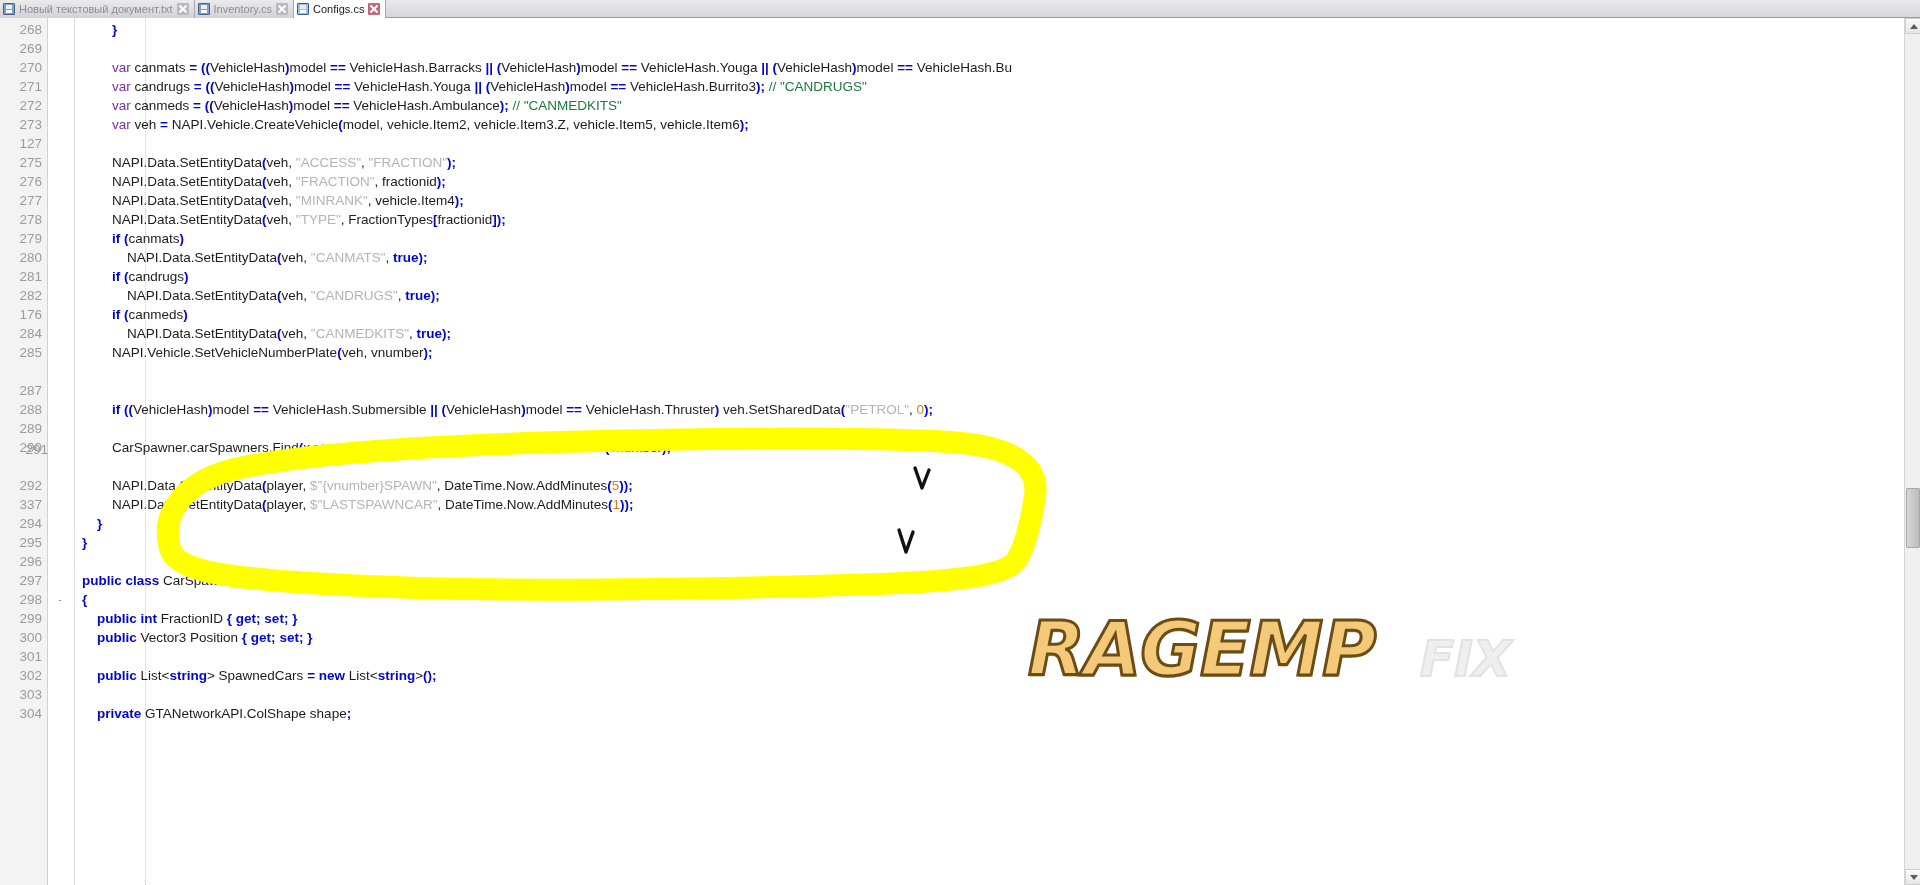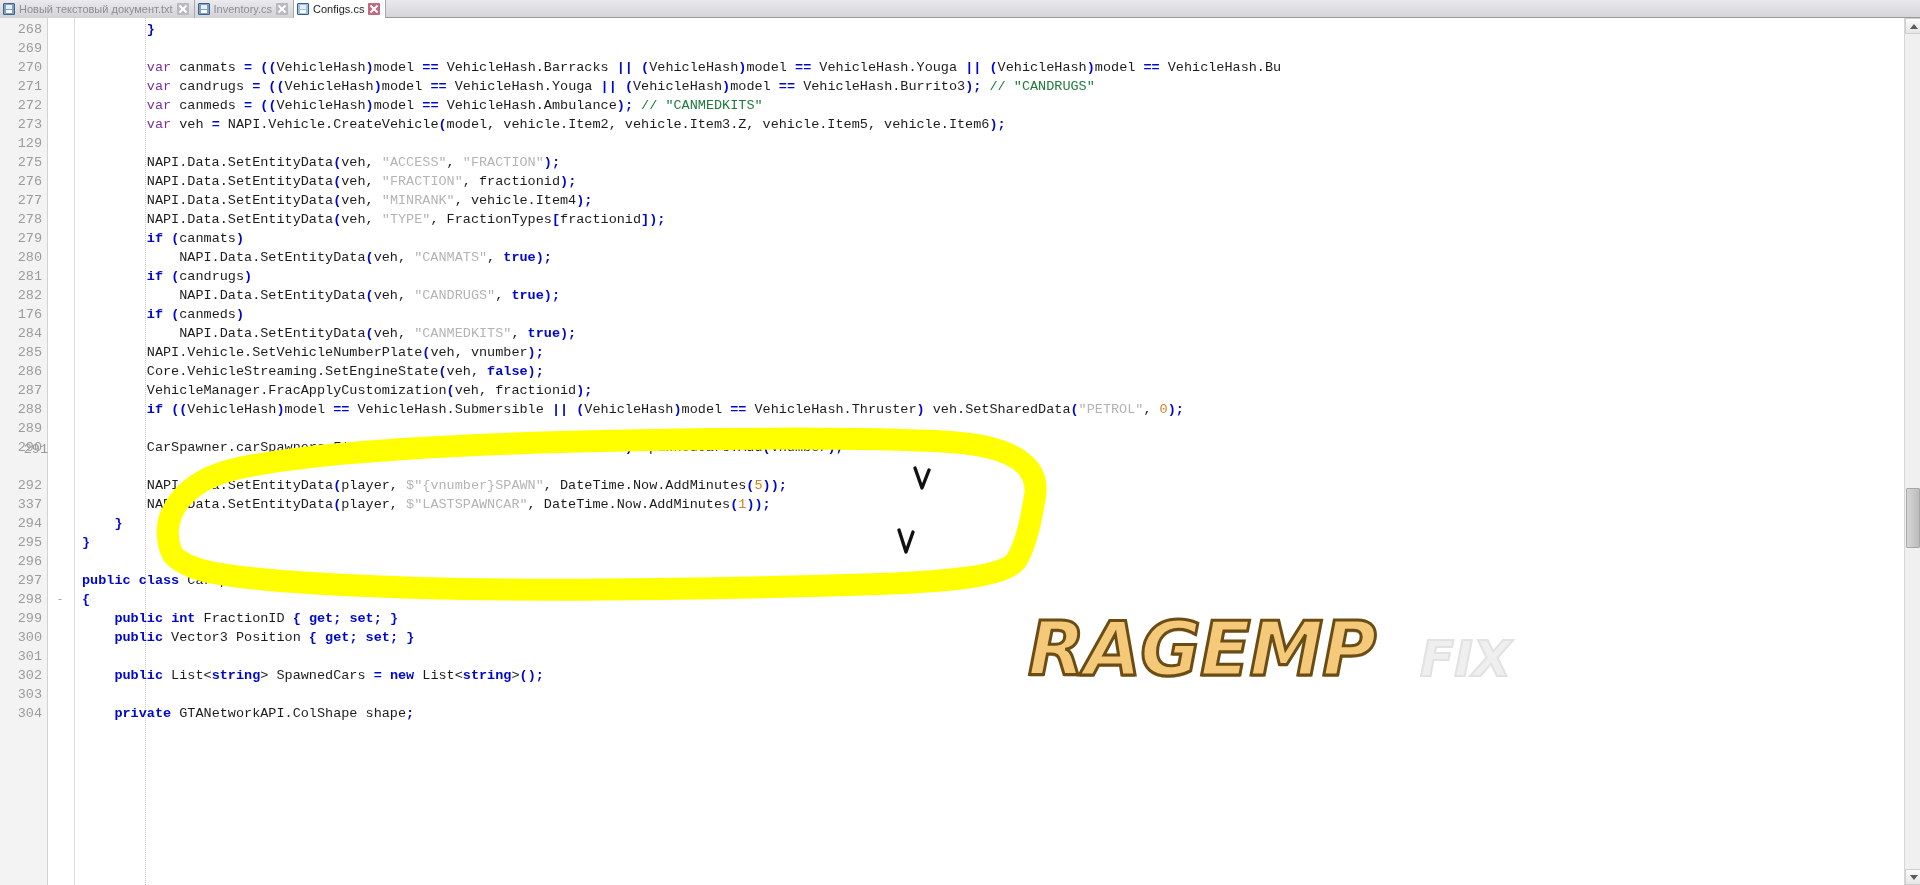--- a/index.html
+++ b/index.html
@@ -86,21 +86,21 @@
   }
   .gutter-indent {
     position:absolute; left:145px; top:0; width:1px; height:100%;
     border-left:1px dotted #c9c9c9;
   }
 
   .code-lines { position:absolute; left:0; top:0; right:0; bottom:0; }
 
   .ln {
     position:absolute; left:0; width:1920px; height:19px; line-height:19px;
-    font-family:Liberation Mono, monospace;
+    font-family:Liberation Sans, sans-serif;
     font-size:13.5px;
     white-space:pre;
     color:#1c1c1c;
   }
   .ln .num {
     position:absolute; left:0; width:42px; text-align:right;
     color:#9b9b9b; font-size:13.5px;
   }
   .ln .fold {
     position:absolute; left:53px; width:14px; text-align:center;
@@ -204,34 +204,33 @@
     <div class="gutter-fold"></div>
     <div class="gutter-indent"></div>
 
     <div class="code-lines" id="code-lines">
         <div class="ln" style="top: 2px;"><span class="num">268</span><span class="fold"></span><span class="txt">        <span class="op">}</span></span></div>
         <div class="ln" style="top: 21px;"><span class="num">269</span><span class="fold"></span></div>
         <div class="ln" style="top: 40px;"><span class="num">270</span><span class="fold"></span><span class="txt">        <span class="kw2">var</span> canmats <span class="op">=</span> <span class="op">(</span><span class="op">(</span>VehicleHash<span class="op">)</span>model <span class="op">==</span> VehicleHash.Barracks <span class="op">||</span> <span class="op">(</span>VehicleHash<span class="op">)</span>model <span class="op">==</span> VehicleHash.Youga <span class="op">||</span> <span class="op">(</span>VehicleHash<span class="op">)</span>model <span class="op">==</span> VehicleHash.Bu</span></div>
         <div class="ln" style="top: 59px;"><span class="num">271</span><span class="fold"></span><span class="txt">        <span class="kw2">var</span> candrugs <span class="op">=</span> <span class="op">(</span><span class="op">(</span>VehicleHash<span class="op">)</span>model <span class="op">==</span> VehicleHash.Youga <span class="op">||</span> <span class="op">(</span>VehicleHash<span class="op">)</span>model <span class="op">==</span> VehicleHash.Burrito3<span class="op">)</span><span class="op">;</span> <span class="cmt">// "CANDRUGS"</span></span></div>
         <div class="ln" style="top: 78px;"><span class="num">272</span><span class="fold"></span><span class="txt">        <span class="kw2">var</span> canmeds <span class="op">=</span> <span class="op">(</span><span class="op">(</span>VehicleHash<span class="op">)</span>model <span class="op">==</span> VehicleHash.Ambulance<span class="op">)</span><span class="op">;</span> <span class="cmt">// "CANMEDKITS"</span></span></div>
         <div class="ln" style="top: 97px;"><span class="num">273</span><span class="fold"></span><span class="txt">        <span class="kw2">var</span> veh <span class="op">=</span> NAPI.Vehicle.CreateVehicle<span class="op">(</span>model, vehicle.Item2, vehicle.Item3.Z, vehicle.Item5, vehicle.Item6<span class="op">)</span><span class="op">;</span></span></div>
-        <div class="ln" style="top: 116px;"><span class="num">129</span><span class="fold"></span><span class="txt"></span></div>
+        <div class="ln" style="top: 116px;"><span class="num">127</span><span class="fold"></span><span class="txt"></span></div>
         <div class="ln" style="top: 135px;"><span class="num">275</span><span class="fold"></span><span class="txt">        NAPI.Data.SetEntityData<span class="op">(</span>veh, <span class="str">"ACCESS"</span>, <span class="str">"FRACTION"</span><span class="op">)</span><span class="op">;</span></span></div>
         <div class="ln" style="top: 154px;"><span class="num">276</span><span class="fold"></span><span class="txt">        NAPI.Data.SetEntityData<span class="op">(</span>veh, <span class="str">"FRACTION"</span>, fractionid<span class="op">)</span><span class="op">;</span></span></div>
         <div class="ln" style="top: 173px;"><span class="num">277</span><span class="fold"></span><span class="txt">        NAPI.Data.SetEntityData<span class="op">(</span>veh, <span class="str">"MINRANK"</span>, vehicle.Item4<span class="op">)</span><span class="op">;</span></span></div>
         <div class="ln" style="top: 192px;"><span class="num">278</span><span class="fold"></span><span class="txt">        NAPI.Data.SetEntityData<span class="op">(</span>veh, <span class="str">"TYPE"</span>, FractionTypes<span class="op">[</span>fractionid<span class="op">]</span><span class="op">)</span><span class="op">;</span></span></div>
         <div class="ln" style="top: 211px;"><span class="num">279</span><span class="fold"></span><span class="txt">        <span class="kw">if</span> <span class="op">(</span>canmats<span class="op">)</span></span></div>
         <div class="ln" style="top: 230px;"><span class="num">280</span><span class="fold"></span><span class="txt">            NAPI.Data.SetEntityData<span class="op">(</span>veh, <span class="str">"CANMATS"</span>, <span class="kw">true</span><span class="op">)</span><span class="op">;</span></span></div>
         <div class="ln" style="top: 249px;"><span class="num">281</span><span class="fold"></span><span class="txt">        <span class="kw">if</span> <span class="op">(</span>candrugs<span class="op">)</span></span></div>
         <div class="ln" style="top: 268px;"><span class="num">282</span><span class="fold"></span><span class="txt">            NAPI.Data.SetEntityData<span class="op">(</span>veh, <span class="str">"CANDRUGS"</span>, <span class="kw">true</span><span class="op">)</span><span class="op">;</span></span></div>
         <div class="ln" style="top: 287px;"><span class="num">176</span><span class="fold"></span><span class="txt">        <span class="kw">if</span> <span class="op">(</span>canmeds<span class="op">)</span></span></div>
         <div class="ln" style="top: 306px;"><span class="num">284</span><span class="fold"></span><span class="txt">            NAPI.Data.SetEntityData<span class="op">(</span>veh, <span class="str">"CANMEDKITS"</span>, <span class="kw">true</span><span class="op">)</span><span class="op">;</span></span></div>
         <div class="ln" style="top: 325px;"><span class="num">285</span><span class="fold"></span><span class="txt">        NAPI.Vehicle.SetVehicleNumberPlate<span class="op">(</span>veh, vnumber<span class="op">)</span><span class="op">;</span></span></div>
-        <div class="ln" style="top: 344px;"><span class="num">286</span><span class="fold"></span><span class="txt">        Core.VehicleStreaming.SetEngineState<span class="op">(</span>veh, <span class="kw">false</span><span class="op">)</span><span class="op">;</span></span></div>
-        <div class="ln" style="top: 363px;"><span class="num">287</span><span class="fold"></span><span class="txt">        VehicleManager.FracApplyCustomization<span class="op">(</span>veh, fractionid<span class="op">)</span><span class="op">;</span></span></div>
+        <div class="ln" style="top: 363px;"><span class="num">287</span><span class="fold"></span></div>
         <div class="ln" style="top: 382px;"><span class="num">288</span><span class="fold"></span><span class="txt">        <span class="kw">if</span> <span class="op">(</span><span class="op">(</span>VehicleHash<span class="op">)</span>model <span class="op">==</span> VehicleHash.Submersible <span class="op">||</span> <span class="op">(</span>VehicleHash<span class="op">)</span>model <span class="op">==</span> VehicleHash.Thruster<span class="op">)</span> veh.SetSharedData<span class="op">(</span><span class="str">"PETROL"</span>, <span class="num2">0</span><span class="op">)</span><span class="op">;</span></span></div>
         <div class="ln" style="top: 401px;"><span class="num">289</span><span class="fold"></span><span class="txt"></span></div>
         <div class="ln" style="top: 420px;"><span class="num">290</span><span class="fold"></span><span class="txt">        CarSpawner.carSpawners.Find<span class="op">(</span>x <span class="op">=&gt;</span> x.FractionID <span class="op">==</span> fractionid<span class="op">)</span>.SpawnedCars.Add<span class="op">(</span>vnumber<span class="op">)</span><span class="op">;</span></span></div>
         <div class="ln" style="top: 422px; margin-left: 6px;"><span class="num">291</span><span class="fold"></span><span class="txt"></span></div>
         <div class="ln" style="top: 458px;"><span class="num">292</span><span class="fold"></span><span class="txt">        NAPI.Data.SetEntityData<span class="op">(</span>player, <span class="str">$"{vnumber}SPAWN"</span>, DateTime.Now.AddMinutes<span class="op">(</span><span class="num2">5</span><span class="op">)</span><span class="op">)</span><span class="op">;</span></span></div>
         <div class="ln" style="top: 477px;"><span class="num">337</span><span class="fold"></span><span class="txt">        NAPI.Data.SetEntityData<span class="op">(</span>player, <span class="str">$"LASTSPAWNCAR"</span>, DateTime.Now.AddMinutes<span class="op">(</span><span class="num2">1</span><span class="op">)</span><span class="op">)</span><span class="op">;</span></span></div>
         <div class="ln" style="top: 496px;"><span class="num">294</span><span class="fold"></span><span class="txt">    <span class="op">}</span></span></div>
         <div class="ln" style="top: 515px;"><span class="num">295</span><span class="fold"></span><span class="txt"><span class="op">}</span></span></div>
         <div class="ln" style="top: 534px;"><span class="num">296</span><span class="fold"></span><span class="txt"></span></div>
         <div class="ln" style="top: 553px;"><span class="num">297</span><span class="fold"></span><span class="txt"><span class="kw">public</span> <span class="kw">class</span> CarSpawner</span></div>

